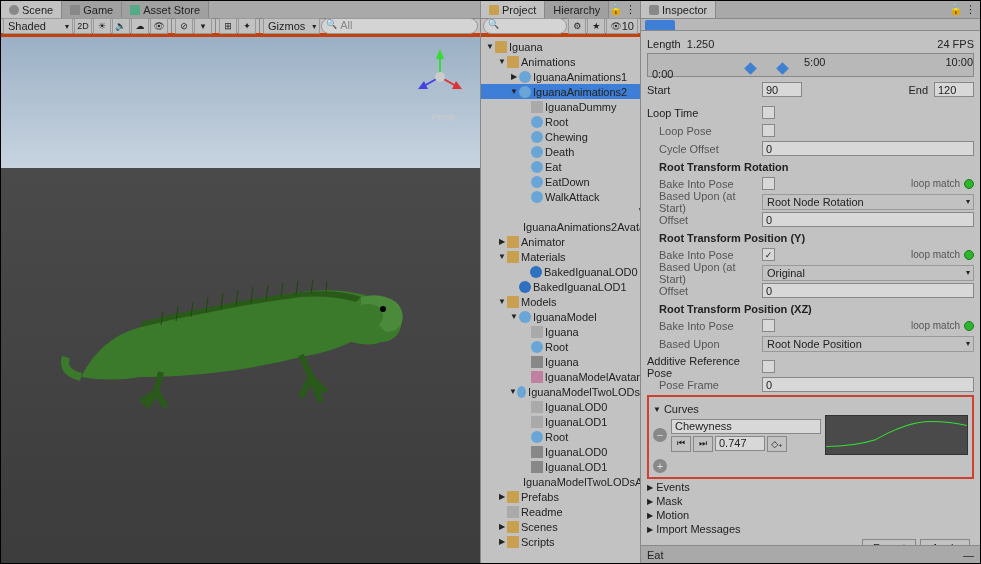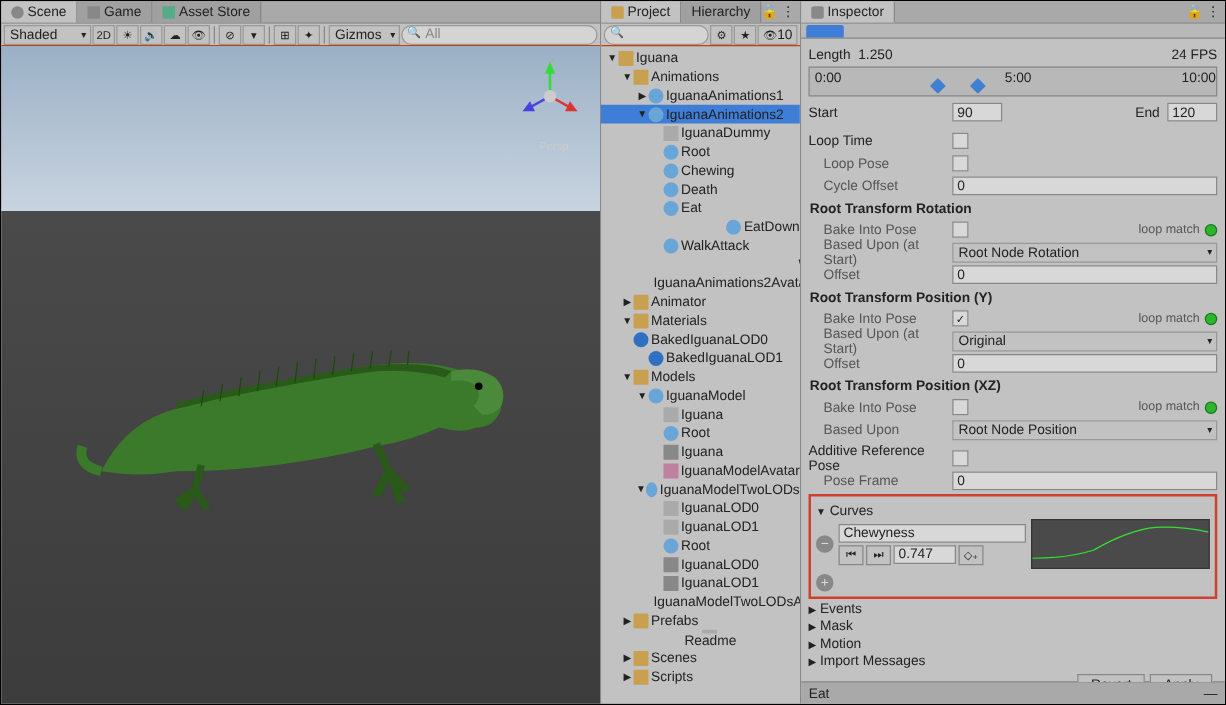--- a/index.html
+++ b/index.html
@@ -5,21 +5,21 @@
 * { margin:0; padding:0; box-sizing:border-box; font-family:Arial,sans-serif; font-size:11px; color:#222; }
 body { width:981px; height:564px; background:#c2c2c2; overflow:hidden; border:1px solid #000; }
 .main { display:flex; height:100%; }
 .scene-panel { width:480px; display:flex; flex-direction:column; border-right:1px solid #888; }
 .project-panel { width:160px; display:flex; flex-direction:column; border-right:1px solid #888; background:#c2c2c2; }
 .inspector-panel { flex:1; display:flex; flex-direction:column; background:#c2c2c2; }
 .tabs { display:flex; background:#a9a9a9; height:18px; border-bottom:1px solid #888; align-items:center; }
 .tab { padding:2px 8px; background:#c2c2c2; border-right:1px solid #888; display:flex; align-items:center; height:100%; cursor:pointer; }
 .tab.inactive { background:#a0a0a0; }
 .tab-icon { width:10px; height:10px; margin-right:3px; display:inline-block; }
-.toolbar { display:flex; background:#c2c2c2; height:18px; border-bottom:1px solid #c2410c; align-items:center; padding:0 2px; gap:1px; }
+.toolbar { display:flex; background:#c2c2c2; height:18px; border-bottom:4px solid #c2410c; align-items:center; padding:0 2px; gap:1px; }
 .tool-btn { width:18px; height:16px; background:#c2c2c2; border:1px solid #999; display:flex; align-items:center; justify-content:center; cursor:pointer; font-size:9px; }
 .dropdown { height:16px; padding:0 14px 0 4px; background:#c2c2c2; border:1px solid #999; position:relative; display:flex; align-items:center; cursor:pointer; }
 .dropdown::after { content:'▾'; position:absolute; right:3px; font-size:8px; }
 .scene-view { flex:1; background:linear-gradient(#9bb0c5 0%, #c8d4e0 25%, #4a4a4a 25%, #3c3c3c 100%); position:relative; }
 .gizmo { position:absolute; top:10px; right:10px; width:60px; height:60px; }
 .persp { position:absolute; top:75px; right:25px; font-size:9px; color:#ccc; }
 .iguana { position:absolute; top:160px; left:60px; width:360px; height:220px; }
 .search { flex:1; height:16px; background:#d4d4d4; border:1px solid #999; border-radius:8px; padding:0 6px 0 18px; position:relative; }
 .search::before { content:'🔍'; position:absolute; left:4px; font-size:9px; }
 .tree { flex:1; overflow:auto; padding:2px 0; }
@@ -32,21 +32,21 @@
 .icon-file { background:#aaa; }
 .icon-mat { background:#3070c0; border-radius:50%; }
 .icon-mesh { background:#888; }
 .icon-avatar { background:#c080a0; }
 .inspector-body { flex:1; overflow:auto; padding:4px 6px; }
 .row { display:flex; align-items:center; height:17px; margin-bottom:1px; }
 .row-label { width:115px; font-size:11px; }
 .row-label.indent { padding-left:12px; color:#555; }
 .input { height:15px; background:#d8d8d8; border:1px solid #888; padding:0 3px; font-size:11px; }
 .checkbox { width:13px; height:13px; background:#d8d8d8; border:1px solid #888; display:flex; align-items:center; justify-content:center; font-size:9px; }
-.section-hdr { font-weight:bold; margin:4px 1px 2px; }
+.section-hdr { font-weight:bold; margin:4px 12px 2px; }
 .loop-match { width:10px; height:10px; background:#2eb52e; border-radius:50%; margin-left:4px; border:1px solid #1a7a1a; }
 .loop-label { font-size:10px; color:#555; margin-left:auto; }
 .timeline { height:24px; background:#b8b8b8; border:1px solid #888; position:relative; margin-bottom:4px; font-size:8px; }
 .fold { display:flex; align-items:center; cursor:pointer; margin-top:2px; }
 .fold::before { content:'▶'; font-size:8px; margin-right:3px; }
 .fold.open::before { content:'▼'; }
 .curves-box { border:2px solid #d04030; padding:4px; margin:2px 0; }
 .curve-row { display:flex; align-items:center; gap:4px; margin-bottom:4px; }
 .curve-graph { flex:1; height:40px; background:#4a4a4a; border:1px solid #333; position:relative; }
 .curve-line { position:absolute; top:0; left:0; width:100%; height:100%; }
@@ -199,21 +199,21 @@
         <div class="tree-item" style="padding-left: 40px;">
           <span class="tree-arrow"></span>
           <span class="tree-icon icon-anim"></span>
           <span>Death</span>
         </div>
         <div class="tree-item" style="padding-left: 40px;">
           <span class="tree-arrow"></span>
           <span class="tree-icon icon-anim"></span>
           <span>Eat</span>
         </div>
-        <div class="tree-item" style="padding-left: 40px; justify-content: flex-end;">
+        <div class="tree-item" style="padding-left: 40px;">
           <span class="tree-arrow"></span>
           <span class="tree-icon icon-anim"></span>
           <span>EatDown</span>
         </div>
         <div class="tree-item" style="padding-left: 40px;">
           <span class="tree-arrow"></span>
           <span class="tree-icon icon-anim"></span>
           <span>WalkAttack</span>
         </div>
         <div class="tree-item" style="padding-left: 60px; gap: 48px;">
@@ -229,21 +229,21 @@
         <div class="tree-item" style="padding-left: 16px;">
           <span class="tree-arrow">▶</span>
           <span class="tree-icon icon-folder"></span>
           <span>Animator</span>
         </div>
         <div class="tree-item" style="padding-left: 16px;">
           <span class="tree-arrow">▼</span>
           <span class="tree-icon icon-folder"></span>
           <span>Materials</span>
         </div>
-        <div class="tree-item" style="padding-left: 16px;">
+        <div class="tree-item" style="padding-left: 39px;">
           <span class="tree-arrow"></span>
           <span class="tree-icon icon-mat"></span>
           <span>BakedIguanaLOD0</span>
         </div>
         <div class="tree-item" style="padding-left: 28px;">
           <span class="tree-arrow"></span>
           <span class="tree-icon icon-mat"></span>
           <span>BakedIguanaLOD1</span>
         </div>
         <div class="tree-item" style="padding-left: 16px;">
@@ -309,21 +309,21 @@
         <div class="tree-item" style="padding-left: 40px;">
           <span class="tree-arrow"></span>
           <span class="tree-icon icon-avatar"></span>
           <span>IguanaModelTwoLODsAvatar</span>
         </div>
         <div class="tree-item" style="padding-left: 16px;">
           <span class="tree-arrow">▶</span>
           <span class="tree-icon icon-folder"></span>
           <span>Prefabs</span>
         </div>
-        <div class="tree-item" style="padding-left: 16px; flex-direction: column;">
+        <div class="tree-item" style="padding-left: 16px;">
           <span class="tree-arrow"></span>
           <span class="tree-icon icon-file"></span>
           <span>Readme</span>
         </div>
         <div class="tree-item" style="padding-left: 16px;">
           <span class="tree-arrow">▶</span>
           <span class="tree-icon icon-folder"></span>
           <span>Scenes</span>
         </div>
         <div class="tree-item" style="padding-left: 16px;">
@@ -348,21 +348,21 @@
     <div class="thumb-bar">
         <div class="thumb"></div>
       </div>
     <div class="inspector-body">
       <div class="row">
         <span>Length</span>&nbsp;&nbsp;
         <span>1.250</span>
         <span style="margin-left:auto">24 FPS</span>
       </div>
       <div class="timeline">
-        <span style="position:absolute;left:4px;top:2px">0:00</span>
+        <span style="position:absolute;left:4px;top:14px">0:00</span>
         <span style="position:absolute;left:48%;top:2px">5:00</span>
         <span style="position:absolute;right:0;top:2px">10:00</span>
         <div class="marker" style="left:30%"></div>
         <div class="marker" style="left:40%"></div>
       </div>
       <div class="row">
         <span class="row-label">Start</span>
         <input class="input" style="width: 40px;" value="90">
         <span style="margin-left:auto;margin-right:6px">End</span>
         <input class="input" style="width: 40px;" value="120">

